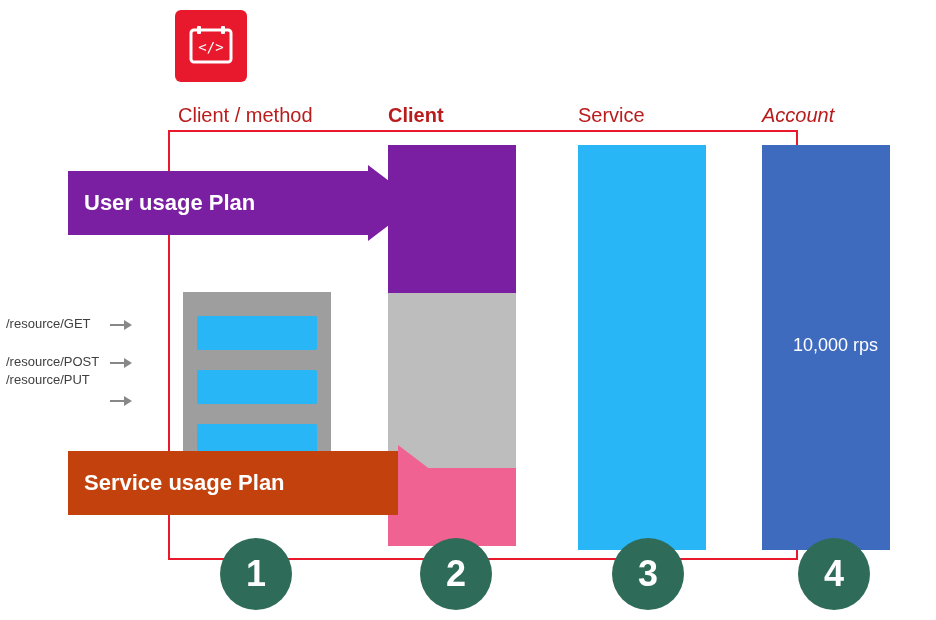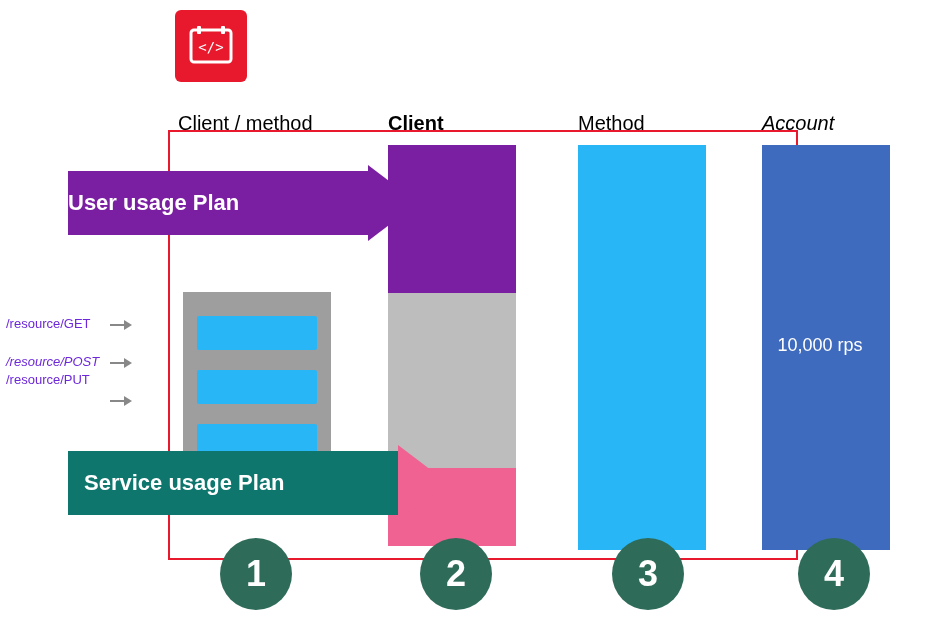--- a/index.html
+++ b/index.html
@@ -32,23 +32,23 @@
       justify-content: center;
     }
     .api-icon svg {
       width: 48px;
       height: 48px;
     }
 
     
     .col-header {
       position: absolute;
-      top: 112px;
+      top: 104px;
       font-size: 20px;
-      color: #000000;
+      color: #b91c1c;
       font-weight: normal;
       text-align: center;
     }
 
     
     .red-border-box {
       position: absolute;
       top: 130px;
       left: 168px;
       width: 630px;
@@ -64,20 +64,21 @@
       left: 68px;
       display: flex;
       align-items: center;
     }
     .user-arrow-body {
       background: #7b1fa2;
       width: 300px;
       height: 64px;
       display: flex;
       align-items: center;
+      padding-left: 16px;
     }
     .user-arrow-head {
       width: 0;
       height: 0;
       border-top: 38px solid transparent;
       border-bottom: 38px solid transparent;
       border-left: 50px solid #7b1fa2;
     }
     .user-arrow-label {
       color: #fff;
@@ -88,21 +89,21 @@
 
     
     .service-arrow {
       position: absolute;
       top: 445px;
       left: 68px;
       display: flex;
       align-items: center;
     }
     .service-arrow-body {
-      background: #0f766e;
+      background: #c2410c;
       width: 330px;
       height: 64px;
       display: flex;
       align-items: center;
       padding-left: 16px;
     }
     .service-arrow-head {
       width: 0;
       height: 0;
       border-top: 38px solid transparent;
@@ -113,21 +114,21 @@
       color: #fff;
       font-size: 22px;
       font-weight: bold;
       white-space: nowrap;
     }
 
     
     .resource-label {
       position: absolute;
       font-size: 13px;
-      color: #6d28d9;
+      color: #404040;
       text-align: right;
     }
 
     
     .resource-arrow {
       position: absolute;
       display: flex;
       align-items: center;
     }
     .resource-arrow-line {
@@ -207,21 +208,21 @@
       left: 762px;
       width: 128px;
       height: 405px;
       background: #3f6bbf;
     }
     .account-rps {
       position: absolute;
       top: 335px;
       left: 762px;
       width: 116px;
-      text-align: center;
+      text-align: right;
       color: #fff;
       font-size: 18px;
     }
 
     
     .number-circle {
       position: absolute;
       width: 72px;
       height: 72px;
       border-radius: 50%;
@@ -244,21 +245,21 @@
     <svg viewBox="0 0 48 48" fill="none" xmlns="http://www.w3.org/2000/svg">
       <rect x="4" y="8" width="40" height="32" rx="3" stroke="white" stroke-width="3" fill="none"></rect>
       <text x="24" y="30" text-anchor="middle" font-size="14" fill="white" font-family="monospace">&lt;/&gt;</text>
       <rect x="10" y="4" width="4" height="8" rx="1" fill="white"></rect>
       <rect x="34" y="4" width="4" height="8" rx="1" fill="white"></rect>
     </svg>
   </div>
 
   <div class="col-header" style="left: 178px;">Client / method</div>
   <div class="col-header" style="left: 388px; font-weight: bold;">Client</div>
-  <div class="col-header" style="left: 578px;">Method</div>
+  <div class="col-header" style="left: 578px;">Service</div>
   <div class="col-header" style="left: 762px; font-style: italic;">Account</div>
 
   <div class="red-border-box"></div>
 
   <div class="method-col"></div>
 
   <div class="account-col"></div>
   <div class="account-rps">10,000 rps</div>
 
   <div class="client-col-top"></div>
@@ -279,21 +280,21 @@
     <div class="cyan-bar"></div>
     <div class="cyan-bar"></div>
   </div>
 
   <div class="resource-label" style="top: 316px; left: 6px;">/resource/GET</div>
   <div class="resource-arrow" style="top: 320px; left: 110px;">
     <div class="resource-arrow-line"></div>
     <div class="resource-arrow-tip"></div>
   </div>
 
-  <div class="resource-label" style="top: 354px; left: 6px; font-style: italic;">/resource/POST</div>
+  <div class="resource-label" style="top: 354px; left: 6px;">/resource/POST</div>
   <div class="resource-arrow" style="top: 358px; left: 110px;">
     <div class="resource-arrow-line"></div>
     <div class="resource-arrow-tip"></div>
   </div>
 
   <div class="resource-label" style="top: 372px; left: 6px;">/resource/PUT</div>
   <div class="resource-arrow" style="top: 396px; left: 110px;">
     <div class="resource-arrow-line"></div>
     <div class="resource-arrow-tip"></div>
   </div>

